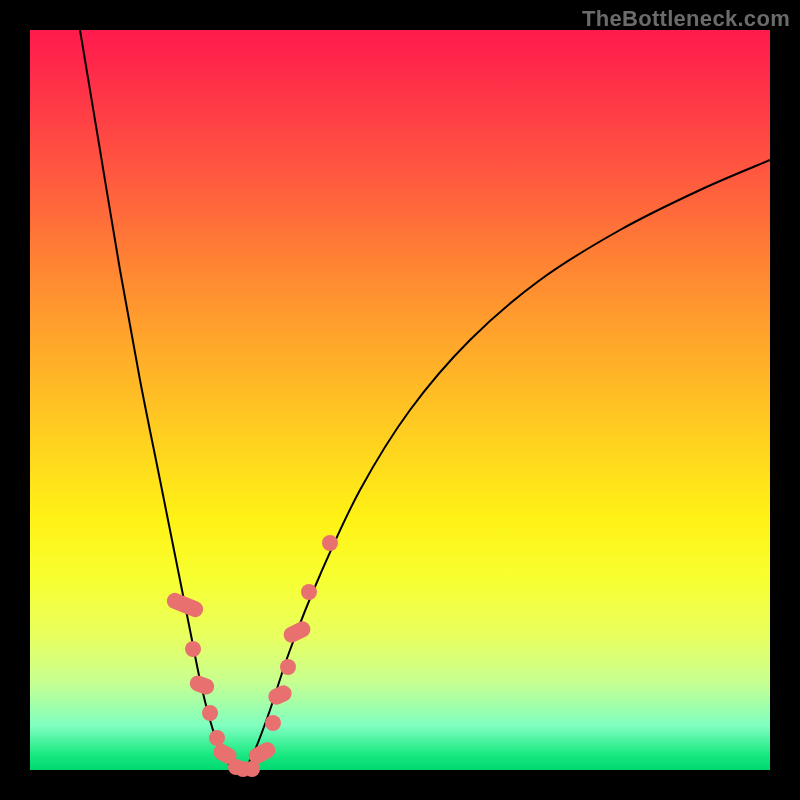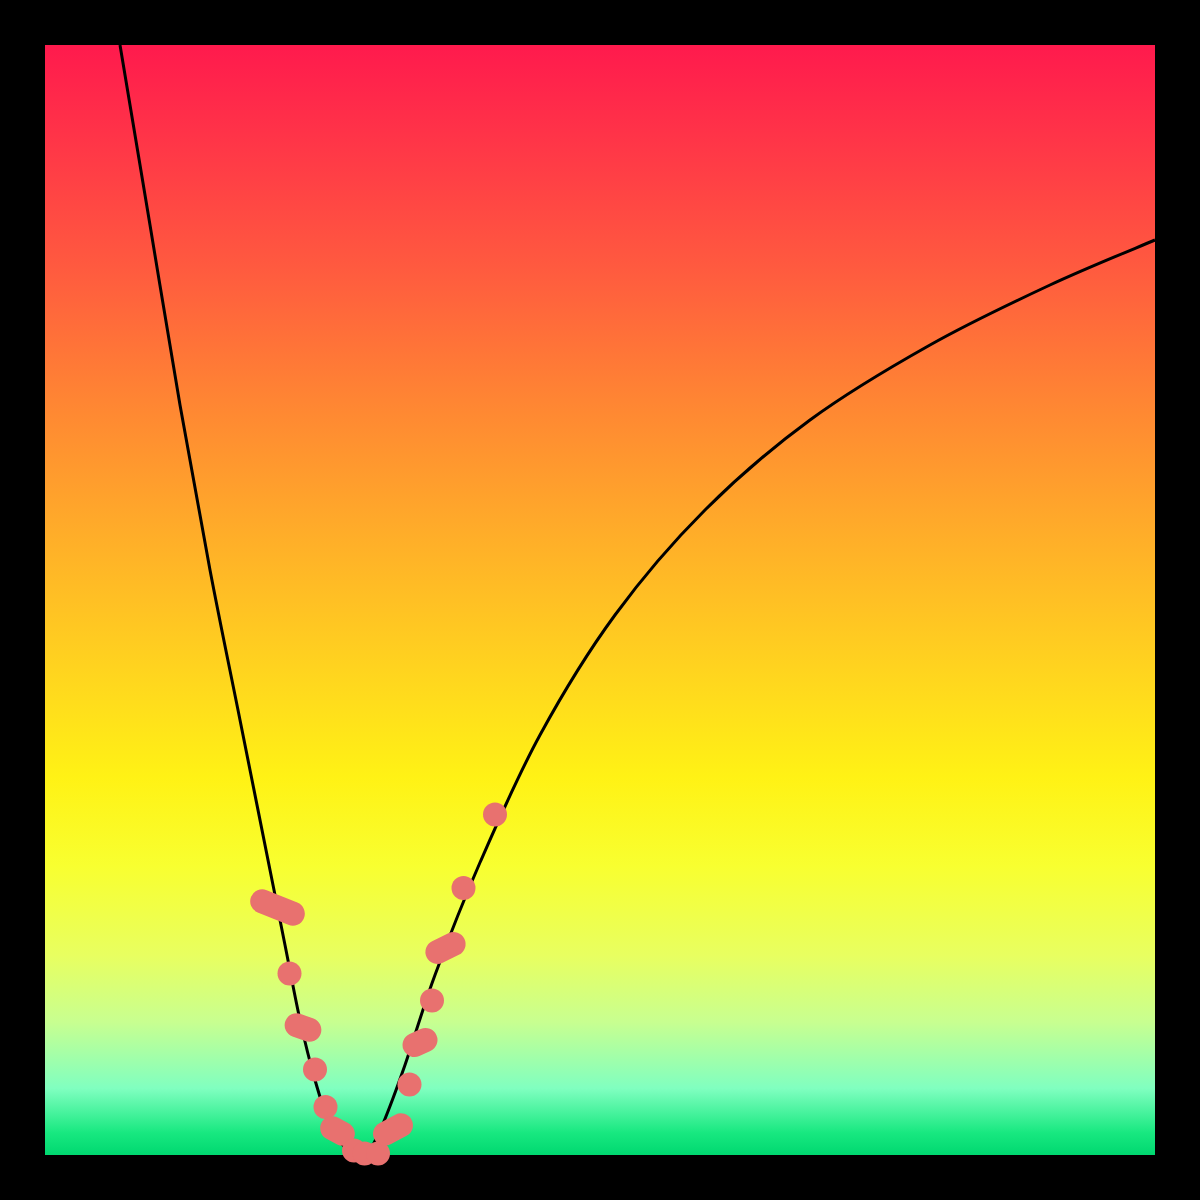--- a/index.html
+++ b/index.html
@@ -23,20 +23,21 @@
 svg.curves{position:absolute;left:30px;top:30px;width:740px;height:740px;overflow:visible}
 .curve{fill:none;stroke:#000;stroke-width:2}
 .dot{fill:#e8716f;stroke:none}
 .pill{fill:#e8716f;stroke:none}
 </style>
 </head>
 <body>
 
 <div class="stage">
   <div class="plot-area"></div>
+  <div class="watermark">TheBottleneck.com</div>
   <svg class="curves" viewBox="0 0 740 740">
     <path id="left-curve" class="curve" d="M 50 0 C 53.333333333333336 20, 63.333333333333336 80, 70 120 C 76.66666666666667 160, 83.33333333333333 201.66666666666666, 90 240 C 96.66666666666667 278.3333333333333, 103.33333333333333 315, 110 350 C 116.66666666666667 385, 123.33333333333333 416.6666666666667, 130 450 C 136.66666666666666 483.3333333333333, 145 525, 150 550 C 155 575, 156.66666666666666 583.3333333333334, 160 600 C 163.33333333333334 616.6666666666666, 166.66666666666666 635, 170 650 C 173.33333333333334 665, 176.66666666666666 678.3333333333334, 180 690 C 183.33333333333334 701.6666666666666, 186.66666666666666 712.5, 190 720 C 193.33333333333334 727.5, 196.66666666666666 731.6666666666666, 200 735 C 203.33333333333334 738.3333333333334, 208.33333333333334 739.1666666666666, 210 740"></path>
     <path id="right-curve" class="curve" d="M 215 740 C 216.66666666666666 736.6666666666666, 220.83333333333334 730, 225 720 C 229.16666666666666 710, 234.16666666666666 696.6666666666666, 240 680 C 245.83333333333334 663.3333333333334, 251.66666666666666 642.5, 260 620 C 268.3333333333333 597.5, 278.3333333333333 571.6666666666666, 290 545 C 301.6666666666667 518.3333333333334, 315 487.5, 330 460 C 345 432.5, 361.6666666666667 405, 380 380 C 398.3333333333333 355, 418.3333333333333 331.6666666666667, 440 310 C 461.6666666666667 288.3333333333333, 485 268.3333333333333, 510 250 C 535 231.66666666666666, 563.3333333333334 215, 590 200 C 616.6666666666666 185, 645 171.66666666666666, 670 160 C 695 148.33333333333334, 728.3333333333334 135, 740 130"></path>
     <g id="markers">
         <rect x="147" y="556" width="16" height="38" rx="8" class="pill" transform="rotate(-68 155 575)"></rect>
         <circle cx="163" cy="619" r="8" class="dot"></circle>
         <rect x="164" y="642.5" width="16" height="25" rx="8" class="pill" transform="rotate(-70 172 655)"></rect>
         <circle cx="180" cy="683" r="8" class="dot"></circle>
         <circle cx="187" cy="708" r="8" class="dot"></circle>
         <rect x="187" y="712" width="16" height="24" rx="8" class="pill" transform="rotate(-62 195 724)"></rect>

